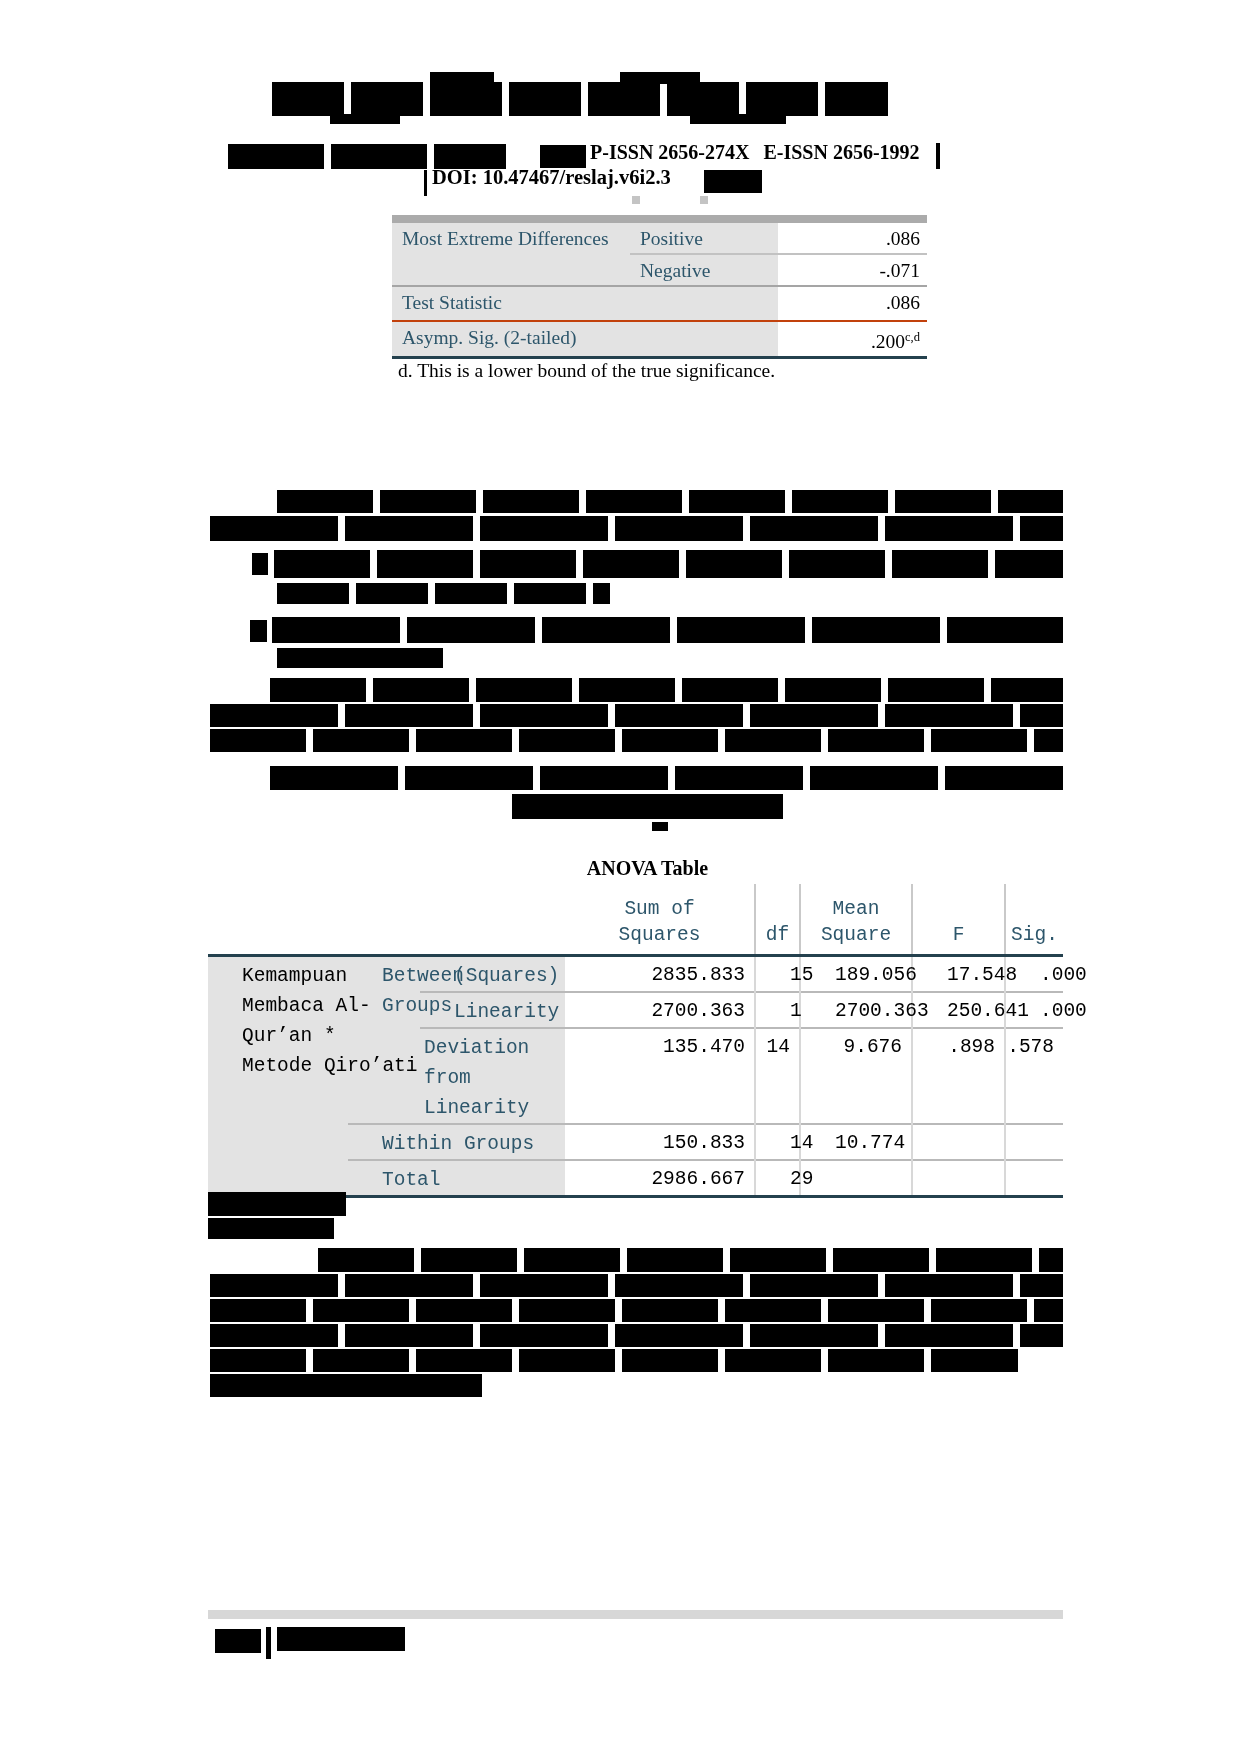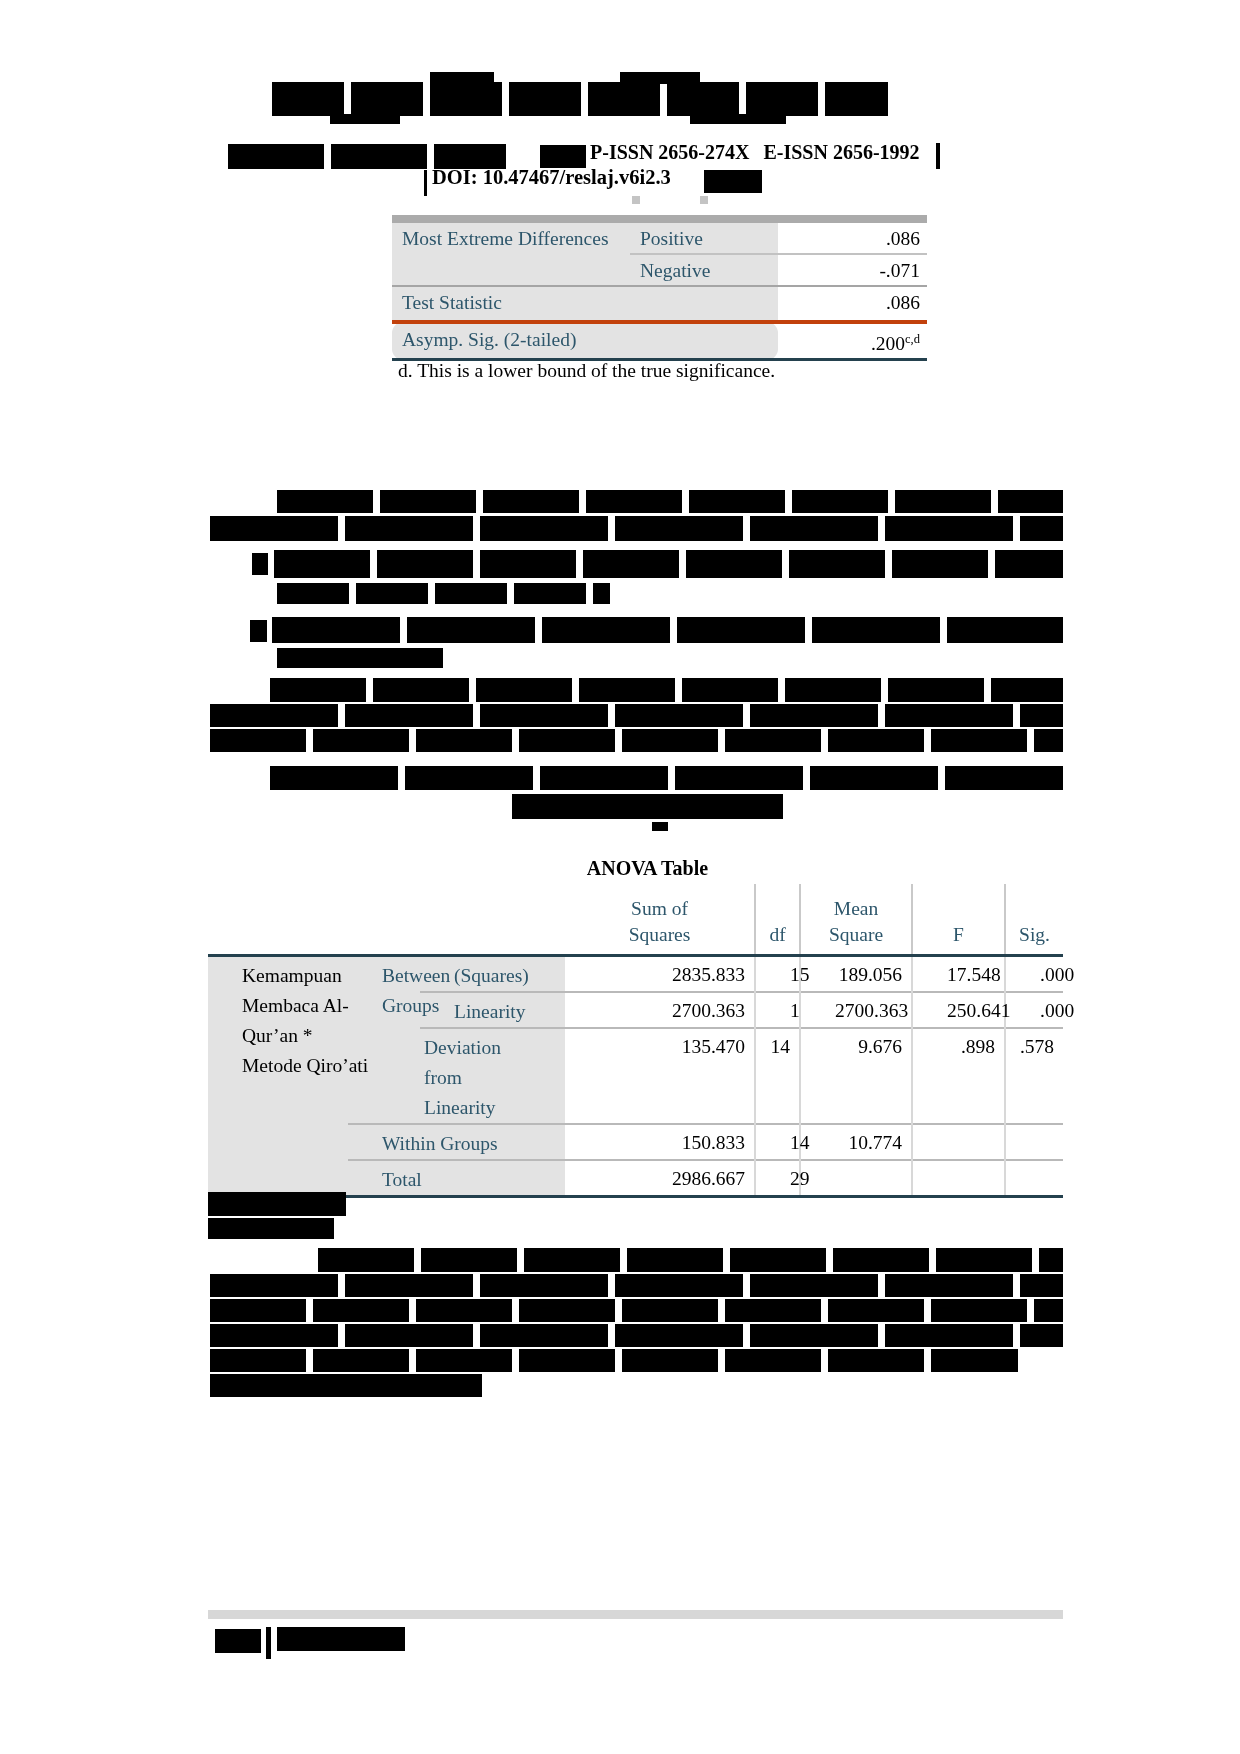--- a/index.html
+++ b/index.html
@@ -21,31 +21,31 @@
   
   .ks-wrap { position:absolute; left:392px; top:215px; width:535px; }
   .ks-topbar { height:8px; background:#ababab; }
   table.ks { border-collapse:collapse; table-layout:fixed; width:535px; font-size:19.5px; }
   .ks td { vertical-align:top; padding:3px 6px 0 10px; line-height:25px; }
   .ks .lab { background:#e3e3e3; color:#2d566b; }
   .ks .val { background:#ffffff; color:#000; text-align:right; padding-right:7px; }
   .ks tr.r1 td { height:27px; }
   .ks tr.r2 td { height:27px; border-top:2px solid #c2c2c2; }
   .ks tr.r3 td { height:30px; border-top:2px solid #a5a5a5; }
-  .ks tr.r4 td { height:31px; border-top:4px solid #c2410c; border-bottom:3px solid #24414e;border-radius:11px; }
+  .ks tr.r4 td { height:31px; border-top:2px solid #c2410c; border-bottom:3px solid #24414e; }
   .sup { font-size:12.5px; vertical-align:7px; }
 
   
   .fnotes { position:absolute; left:398px; top:360px; font-size:19.5px; }
   .fnotes div { height:33px; line-height:22px; }
 
   
   .anova-title { position:absolute; left:208px; top:857px; width:855px; text-align:center;
                  text-indent:24px; font-weight:bold; font-size:20px; }
-  .anova-wrap { position:absolute; left:208px; top:884px; }
+  .anova-wrap { position:absolute; left:208px; top:884px;font-family:Liberation Mono, monospace; }
   table.an { border-collapse:collapse; table-layout:fixed; width:855px; font-size:19.5px; }
   .an td { vertical-align:top; }
   .an .hd  { color:#2d566b; text-align:center; vertical-align:bottom; padding:0 0 6px 0;
              height:64px; line-height:26px; border-bottom:3px solid #24414e; background:#fff; }
   .an .vl  { border-left:2px solid #c9c9c9; }
   .an .stub { background:#e3e3e3; color:#000; padding:4px 0 0 14px; line-height:30px; white-space:nowrap; }
   .an .g   { background:#e3e3e3; color:#2d566b; padding:4px 0 0 2px; line-height:30px; }
   .an .g3  { background:#e3e3e3; color:#2d566b; padding:4px 0 0 4px; line-height:30px; }
   .an .v   { background:#ffffff; color:#000; text-align:right; padding:4px 9px 0 0; line-height:28px;
              border-left:2px solid #d8d8d8; }

